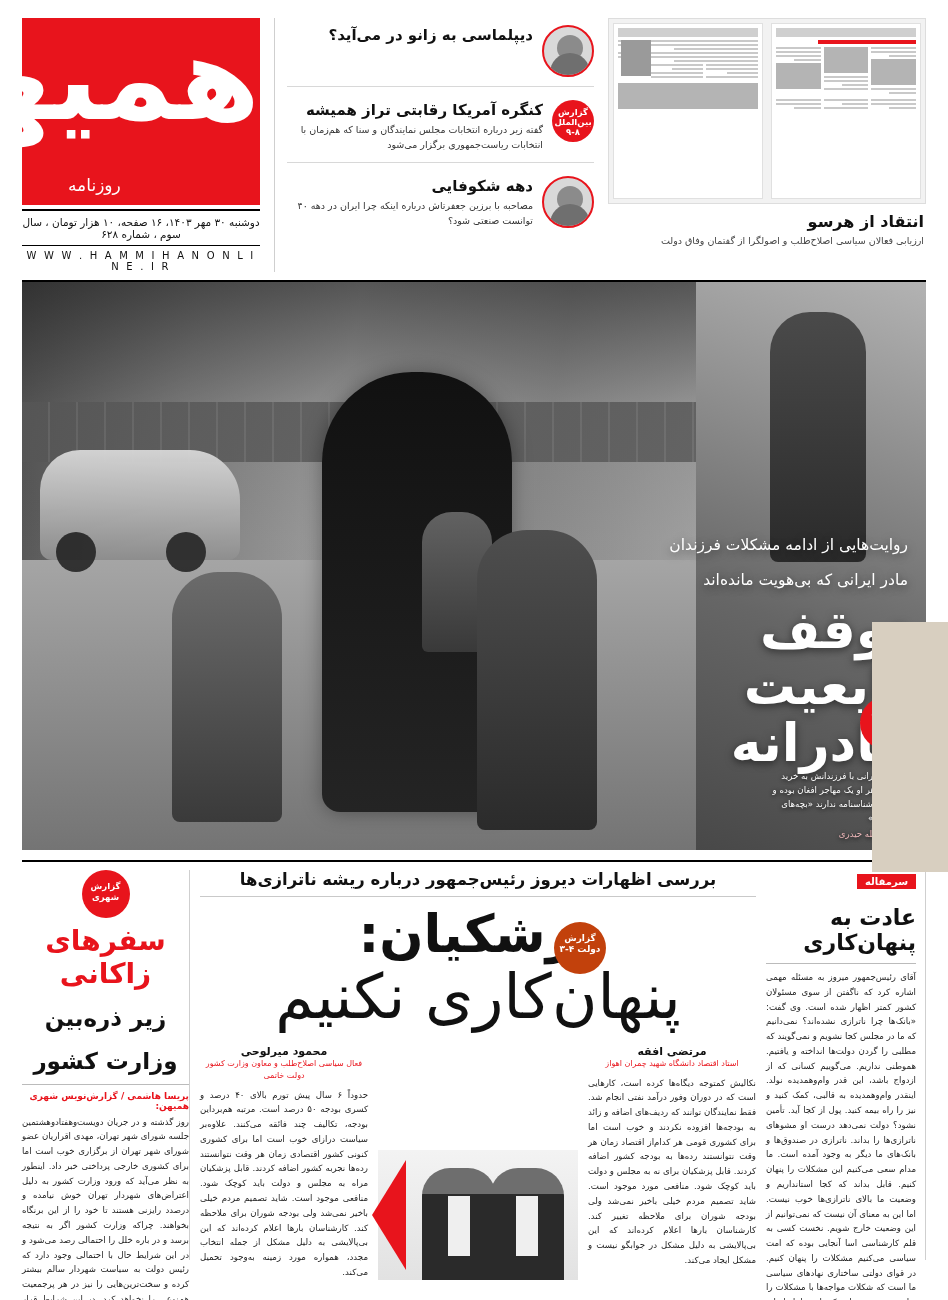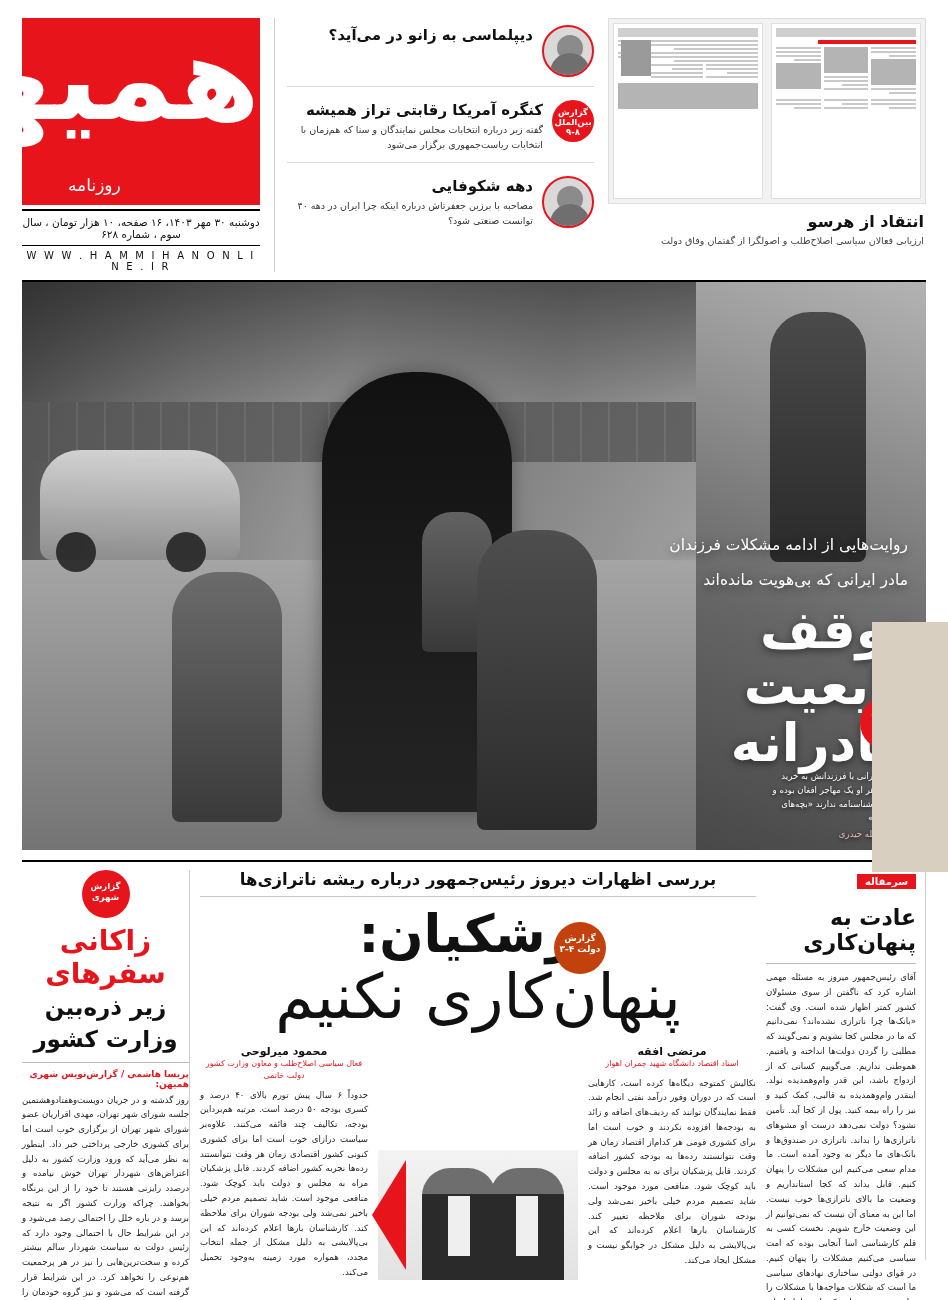--- a/index.html
+++ b/index.html
@@ -398,21 +398,21 @@
     font-weight: bold;
     text-align: center;
     line-height: 1.18;
   }
   .sec-title-blk {
     color: #111;
     font-size: 23px;
     font-weight: bold;
     text-align: center;
     line-height: 1.25;
-    margin-top: 3px;
+    margin-top: 14px;
   }
   .sec-rule { border-top: 1px solid #bbb; margin: 8px 0 6px 0; }
   .byline-red { color: #e8141c; font-size: 9px; font-weight: bold; margin-bottom: 4px; }
   .body-txt {
     font-size: 8.6px;
     line-height: 1.72;
     color: #222;
     text-align: justify;
   }
 
@@ -720,22 +720,22 @@
           <div class="byline-name">محمود میرلوحی</div>
           <div class="byline-role">فعال سیاسی اصلاح‌طلب و معاون وزارت کشور دولت خاتمی</div>
           <div class="body-txt">حدوداً ۶ سال پیش تورم بالای ۴۰ درصد و کسری بودجه ۵۰ درصد است. مرتبه هم‌برداین بودجه، تکالیف چند فائقه می‌کنند. علاوه‌بر سیاست درازای خوب است اما برای کشوری کنونی کشور اقتصادی زمان هر وقت نتوانستند رده‌ها نجربه کشور اضافه کردند. قابل پزشکیان مراه به مجلس و دولت باید کوچک شود. منافعی موجود است. شاید تصمیم مردم خیلی باخیر نمی‌شد ولی بودجه شوران برای ملاحظه کند. کارشناسان بارها اعلام کرده‌اند که این بی‌پالایشی به دلیل مشکل از جمله انتخاب مجدد، همواره مورد زمینه به‌وجود تحمیل می‌کند.</div>
         </div>
       </div>
     </div>
 
     <div class="col-left">
       <div class="sec-badge">گزارش
 شهری</div>
+      <div class="sec-title-red">سفرهای</div>
       <div class="sec-title-red">زاکانی</div>
-      <div class="sec-title-red">سفرهای</div>
       <div class="sec-title-blk">زیر ذره‌بین</div>
       <div class="sec-title-blk">وزارت کشور</div>
       <div class="sec-rule"></div>
       <div class="byline-red">پریسا هاشمی / گزارش‌نویس شهری همیهن:</div>
       <div class="body-txt">روز گذشته و در جریان دویست‌وهفتادوهشتمین جلسه شورای شهر تهران، مهدی اقراریان عضو شورای شهر تهران از برگزاری خوب است اما برای کشوری خارجی پرداختی خبر داد. اینطور به نظر می‌آید که ورود وزارت کشور به دلیل اعتراض‌های شهردار تهران خوش نیامده و درصدد رایزنی هستند تا خود را از این برنگاه بخواهند. چراکه وزارت کشور اگر به نتیجه برسد و در باره خلل را احتمالی رصد می‌شود و در این شرایط حال با احتمالی وجود دارد که رئیس دولت به سیاست شهردار سالم بیشتر کرده و سخت‌ترین‌هایی را نیز در هر پرجمعیت هم‌نوعی را نخواهد کرد. در این شرایط قرار گرفته است که می‌شود و نیز گروه خودمان را در ارائه گزارش خود درباره رسیدگی به چنین موضوعاتی تهیه کنند و دستور جلسه مطرح شود.</div>
     </div>
 
   </div>
 </div>
 

